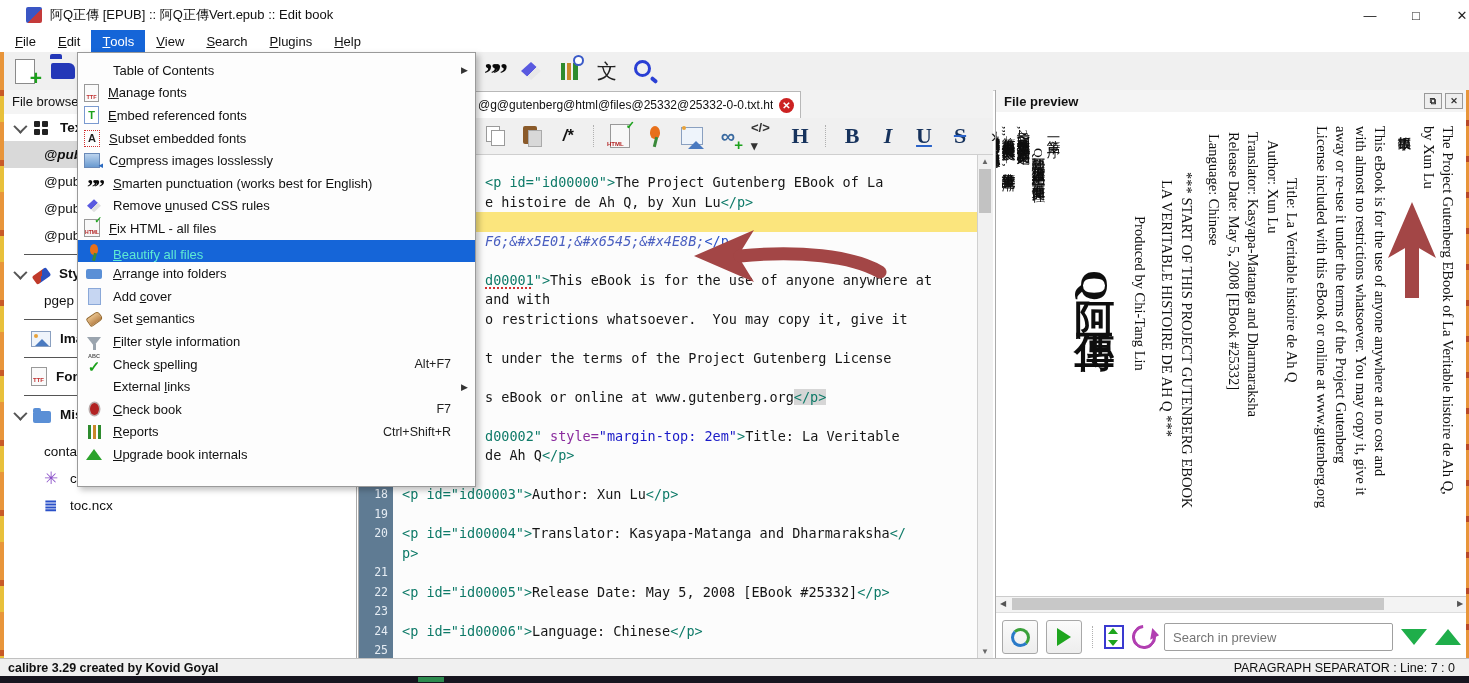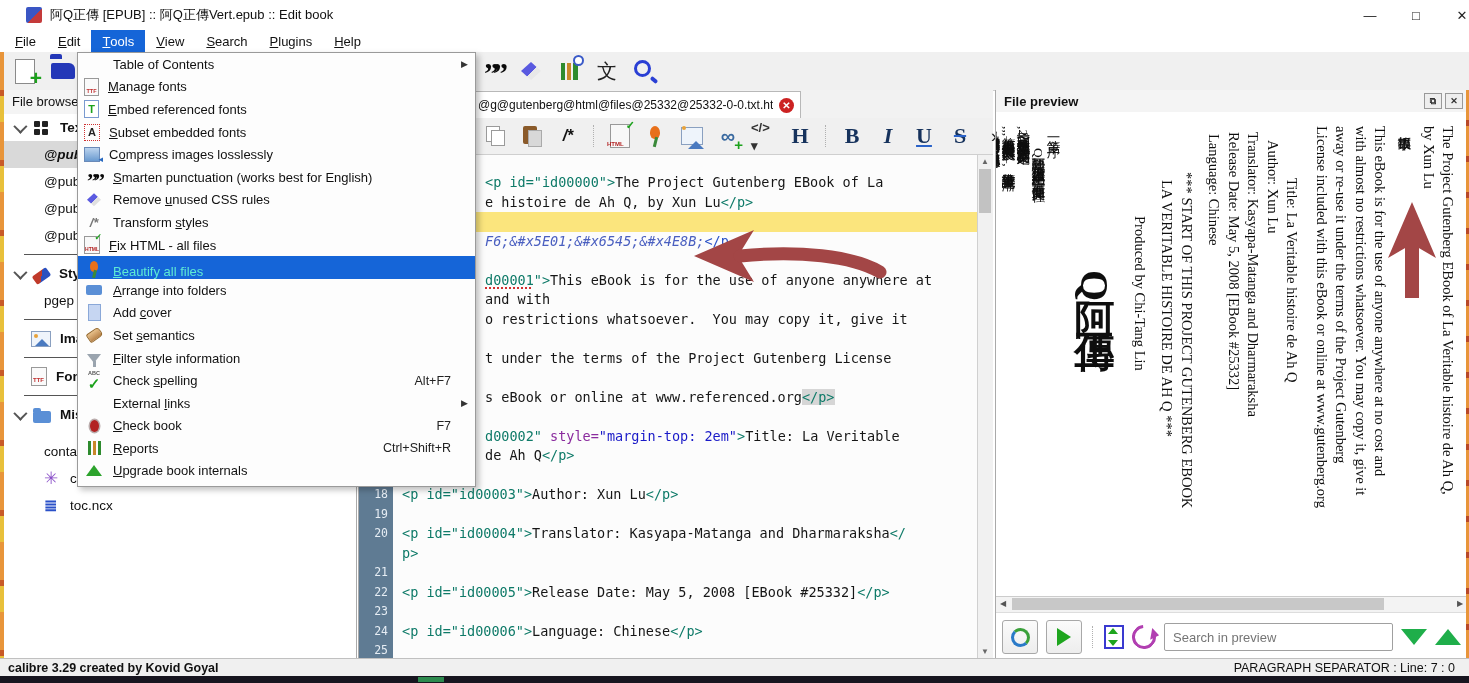--- a/index.html
+++ b/index.html
@@ -121,21 +121,21 @@
   .tic-sync-doc{width:16px;height:20px;border:2px solid #3a3ad0;background:#fff;position:relative;}
   .tic-sync-doc::before{content:"";position:absolute;left:2px;top:1px;border-left:5px solid transparent;border-right:5px solid transparent;border-bottom:6px solid #1ea51e;}
   .tic-sync-doc::after{content:"";position:absolute;left:2px;bottom:1px;border-left:5px solid transparent;border-right:5px solid transparent;border-top:6px solid #1ea51e;}
   .tic-rotate{width:18px;height:18px;border:3px solid #b13fb1;border-top-color:transparent;border-radius:50%;position:relative;transform:rotate(40deg);}
   .tic-rotate::after{content:"";position:absolute;right:-4px;top:-4px;border-left:6px solid transparent;border-right:6px solid transparent;border-bottom:8px solid #b13fb1;transform:rotate(60deg);}
   #pvsearch{flex:1;height:26px;border:1px solid #a0a0a0;border-radius:2px;font-size:13px;padding:0 8px;color:#333;font-family:"Liberation Sans",sans-serif;min-width:40px;}
   .gtri{flex:none;}
   .gtri.down{width:0;height:0;border-top:16px solid #1fae4a;border-left:13px solid transparent;border-right:13px solid transparent;}
   .gtri.up{width:0;height:0;border-bottom:16px solid #1fae4a;border-left:13px solid transparent;border-right:13px solid transparent;margin-right:6px;}
   
-  #toolsmenu{position:absolute;left:77px;top:52px;width:399px;height:435px;background:#fdfdfd;border:1px solid #9a9a9a;box-shadow:3px 3px 6px rgba(0,0,0,.25);box-sizing:border-box;padding-top:0;z-index:50;}
+  #toolsmenu{position:absolute;left:77px;top:52px;width:399px;height:435px;background:#fdfdfd;border:1px solid #9a9a9a;box-shadow:3px 3px 6px rgba(0,0,0,.25);box-sizing:border-box;padding-top:6px;z-index:50;}
   .mi-row{height:22.6px;display:flex;align-items:center;padding:0 4px 0 6px;font-size:13px;color:#111;}
   .mi-row.sel{background:#1565d8;color:#5eead4;align-items:flex-end;}
   .mi-row u{text-decoration:underline;}
   .mic{width:20px;height:18px;margin-right:9px;flex:none;position:relative;display:flex;align-items:center;justify-content:center;}
   .mi-label{flex:1;white-space:nowrap;}
   .mi-short{font-size:12.5px;color:#222;margin-right:10px;}
   .mi-row.sel .mi-short{color:#fff;}
   .mi-sub{width:10px;font-size:9px;color:#333;}
   .mic.manage-fonts::before,.mic.fonts-ttf::before{content:"TTF";position:absolute;bottom:1px;font-size:5.5px;font-weight:bold;color:#c03030;}
   .mic.manage-fonts{border:1px solid #999;background:#fafafa;width:13px;height:16px;}
@@ -347,21 +347,21 @@
         <div class="crow cut" style="top: 37.5px;"><span class="num"></span><span class="ln"><span class="txt">e histoire de Ah Q, by Xun Lu</span><span class="tag">&lt;/p&gt;</span></span></div>
         <div class="crow hl" style="top: 57px;"><span class="num"></span><span class="ln"></span></div>
         <div class="crow cut" style="top: 76.5px;"><span class="num"></span><span class="ln"><span class="ent">F6;&amp;#x5E01;&amp;#x6545;&amp;#x4E8B;</span><span class="tagb">&lt;/p</span></span></div>
         <div class="crow" style="top: 96px;"><span class="num"></span><span class="ln"></span></div>
         <div class="crow cut" style="top: 115.5px;"><span class="num"></span><span class="ln"><span class="tag sq">d00001</span><span class="tag">"&gt;</span><span class="txt">This eBook is for the use of anyone anywhere at</span></span></div>
         <div class="crow cut" style="top: 135px;"><span class="num"></span><span class="ln"><span class="txt">and with</span></span></div>
         <div class="crow cut" style="top: 154.5px;"><span class="num"></span><span class="ln"><span class="txt">o restrictions whatsoever.  You may copy it, give it</span></span></div>
         <div class="crow" style="top: 174px;"><span class="num"></span><span class="ln"></span></div>
         <div class="crow cut" style="top: 193.5px;"><span class="num"></span><span class="ln"><span class="txt">t under the terms of the Project Gutenberg License</span></span></div>
         <div class="crow" style="top: 213px;"><span class="num"></span><span class="ln"></span></div>
-        <div class="crow cut" style="top: 232.5px;"><span class="num"></span><span class="ln"><span class="txt">s eBook or online at www.referenced.org</span><span class="taghl">&lt;/p&gt;</span></span></div>
+        <div class="crow cut" style="top: 232.5px;"><span class="num"></span><span class="ln"><span class="txt">s eBook or online at www.gutenberg.org</span><span class="taghl">&lt;/p&gt;</span></span></div>
         <div class="crow" style="top: 252px;"><span class="num"></span><span class="ln"></span></div>
         <div class="crow cut" style="top: 271.5px;"><span class="num"></span><span class="ln"><span class="tag">d00002" </span><span class="attr">style=</span><span class="str">"margin-top: 2em"</span><span class="tag">&gt;</span><span class="txt">Title: La Veritable</span></span></div>
         <div class="crow cut" style="top: 291px;"><span class="num"></span><span class="ln"><span class="txt">de Ah Q</span><span class="tag">&lt;/p&gt;</span></span></div>
         <div class="crow" style="top: 310.5px;"><span class="num"></span><span class="ln"></span></div>
         <div class="crow" style="top: 330px;"><span class="num">18</span><span class="ln"><span class="tag">&lt;p id="id00003"&gt;</span><span class="txt">Author: Xun Lu</span><span class="tag">&lt;/p&gt;</span></span></div>
         <div class="crow" style="top: 349.5px;"><span class="num">19</span><span class="ln"></span></div>
         <div class="crow" style="top: 369px;"><span class="num">20</span><span class="ln"><span class="tag">&lt;p id="id00004"&gt;</span><span class="txt">Translator: Kasyapa-Matanga and Dharmaraksha</span><span class="tag">&lt;/</span></span></div>
         <div class="crow" style="top: 388.5px;"><span class="num"></span><span class="ln"><span class="tag">p&gt;</span></span></div>
         <div class="crow" style="top: 408px;"><span class="num">21</span><span class="ln"></span></div>
         <div class="crow" style="top: 427.5px;"><span class="num">22</span><span class="ln"><span class="tag">&lt;p id="id00005"&gt;</span><span class="txt">Release Date: May 5, 2008 [EBook #25332]</span><span class="tag">&lt;/p&gt;</span></span></div>
@@ -466,26 +466,20 @@
         <span class="mi-short"></span>
         <span class="mi-sub"></span>
       </div>
       <div class="mi-row">
         <span class="mic remove-css"></span>
         <span class="mi-label">Remove <u>u</u>nused CSS rules</span>
         <span class="mi-short"></span>
         <span class="mi-sub"></span>
       </div>
       <div class="mi-row">
-        <span class="mic transform-styles"></span>
-        <span class="mi-label">Transform <u>s</u>tyles</span>
-        <span class="mi-short"></span>
-        <span class="mi-sub"></span>
-      </div>
-      <div class="mi-row">
         <span class="mic fix-html"></span>
         <span class="mi-label"><u>F</u>ix HTML - all files</span>
         <span class="mi-short"></span>
         <span class="mi-sub"></span>
       </div>
       <div class="mi-row sel">
         <span class="mic beautify"></span>
         <span class="mi-label"><u>B</u>eautify all files</span>
         <span class="mi-short"></span>
         <span class="mi-sub"></span>

